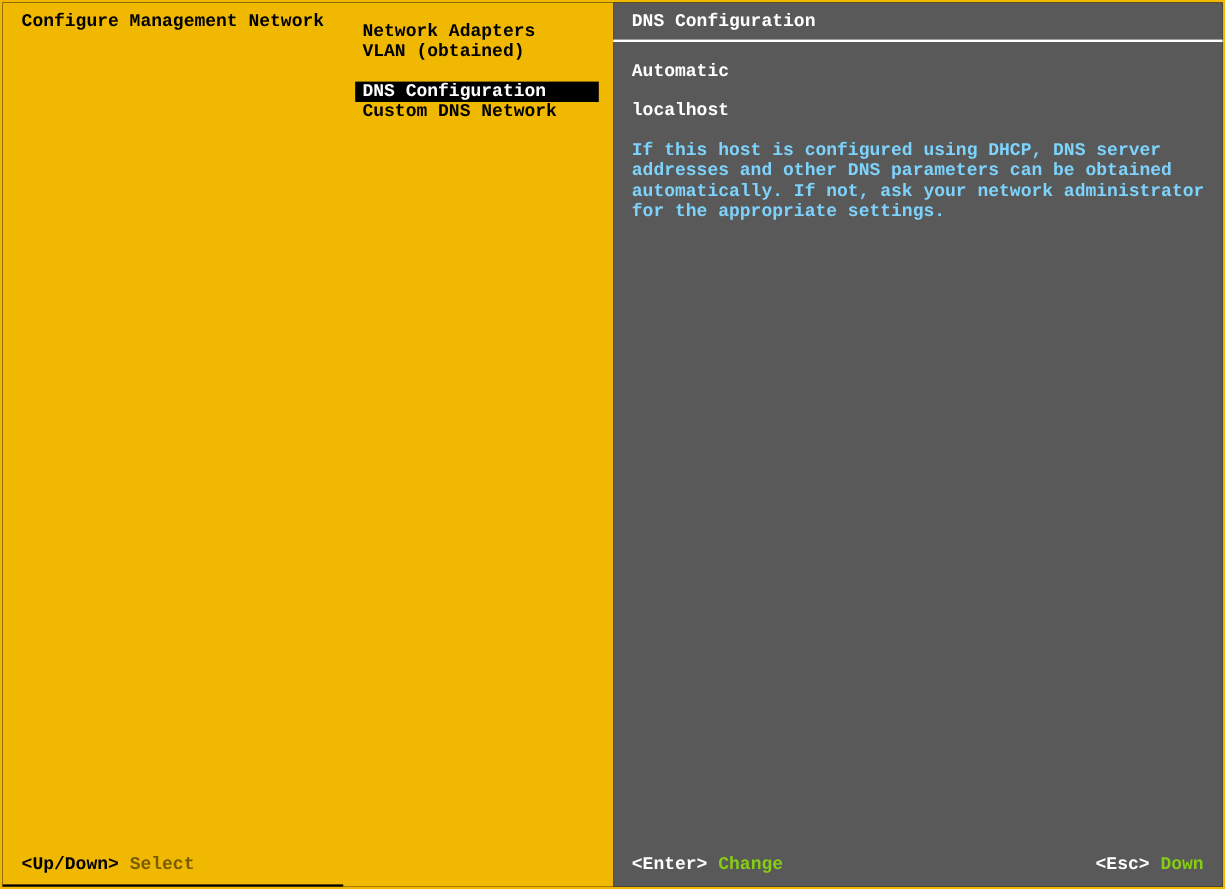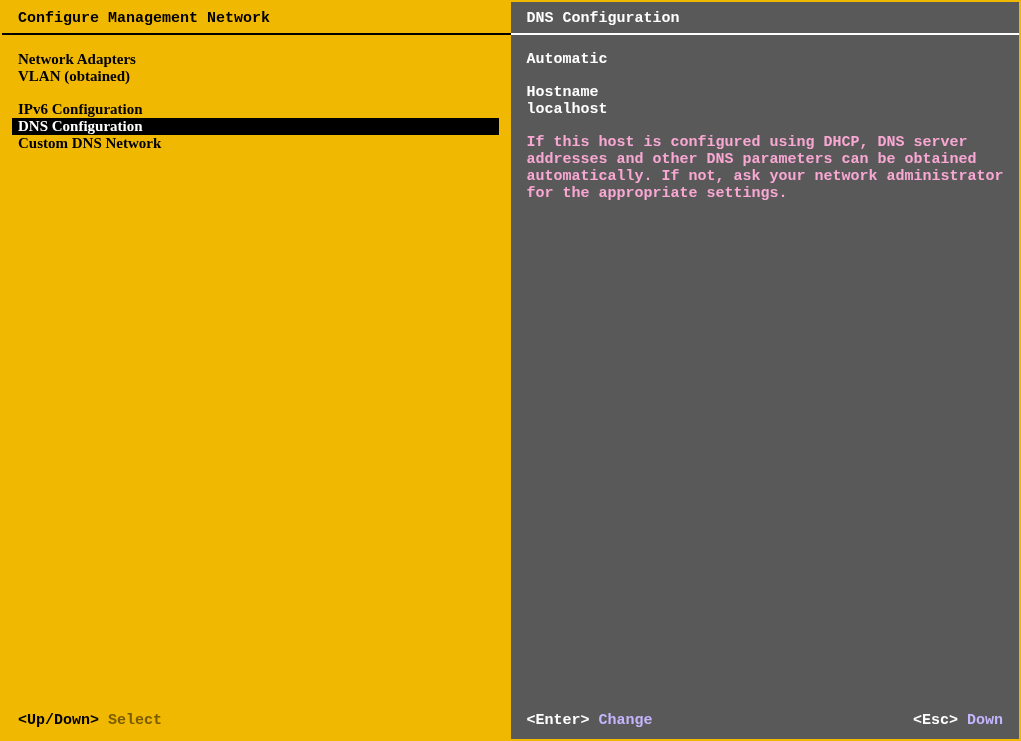--- a/index.html
+++ b/index.html
@@ -14,21 +14,21 @@
       background: #000;
       width: 1021px;
       height: 741px;
       display: flex;
       border: 2px solid #f0b800;
     }
     .left-panel {
       width: 50%;
       background: #f0b800;
       display: flex;
-      flex-direction: column;
+      flex-direction: row;
       position: relative;
     }
     .right-panel {
       width: 50%;
       background: #595959;
       display: flex;
       flex-direction: column;
       position: relative;
     }
     .panel-header {
@@ -55,38 +55,37 @@
       padding-left: 16px;
       padding-right: 12px;
     }
     .menu-group {
       margin-bottom: 16px;
     }
     .menu-item {
       padding: 0 16px;
       line-height: 17px;
       cursor: pointer;
-      font-family: Liberation Serif, serif;
     }
     .menu-item.selected {
       background: #000;
       color: #fff;
       margin-left: 10px;
       margin-right: 12px;
       padding-left: 6px;
     }
     .detail-line {
       line-height: 17px;
       font-family: Liberation Mono, monospace;
     }
     .detail-block {
       margin-bottom: 16px;
     }
     .help-text {
-      color: #f9a8d4;
+      color: #7dd3fc;
       line-height: 17px;
       font-weight: bold;
     }
     .footer {
       position: absolute;
       bottom: 0;
       left: 0;
       right: 0;
       padding: 8px 16px 10px 16px;
       display: flex;
@@ -99,55 +98,53 @@
       color: #fff;
     }
     .key-hint .key {
       color: inherit;
       text-align: center;
     }
     .left-panel .key-hint .action {
       color: #7a5c00;
     }
     .right-panel .key-hint .action {
-      color: #c4b5fd;
+      color: #84cc16;
     }
   </style>
 </head>
 <body>
 
 <div class="left-panel">
   <div class="panel-header">Configure Management Network</div>
   <div class="panel-body">
     <div class="menu-group">
       <div class="menu-item">Network Adapters</div>
       <div class="menu-item">VLAN (obtained)</div>
     </div>
     <div class="menu-group">
-      <div class="menu-item">IPv6 Configuration</div>
       <div class="menu-item selected">DNS Configuration</div>
       <div class="menu-item">Custom DNS Network</div>
     </div>
   </div>
   <div class="footer">
     <span class="key-hint">
       <span class="key">&lt;Up/Down&gt;</span>
       <span class="action">Select</span>
     </span>
   </div>
 </div>
 
 <div class="right-panel">
   <div class="panel-header">DNS Configuration</div>
   <div class="panel-body">
     <div class="detail-block">
       <div class="detail-line">Automatic</div>
     </div>
     <div class="detail-block">
-      <div class="detail-line">Hostname</div>
       <div class="detail-line">localhost</div>
     </div>
     <div class="help-text">If this host is configured using DHCP, DNS server addresses and other DNS parameters can be obtained automatically. If not, ask your network administrator for the appropriate settings.</div>
   </div>
   <div class="footer">
     <span class="key-hint">
       <span class="key">&lt;Enter&gt;</span>
       <span class="action">Change</span>
     </span>
     <span class="key-hint">

